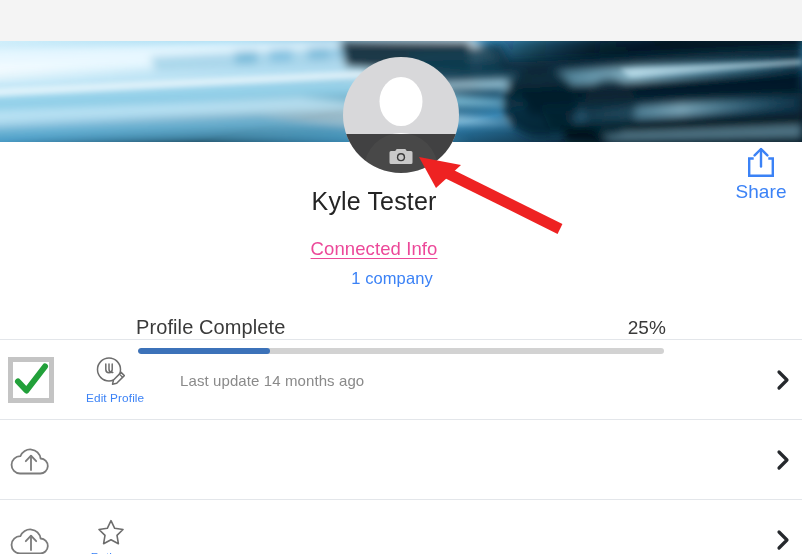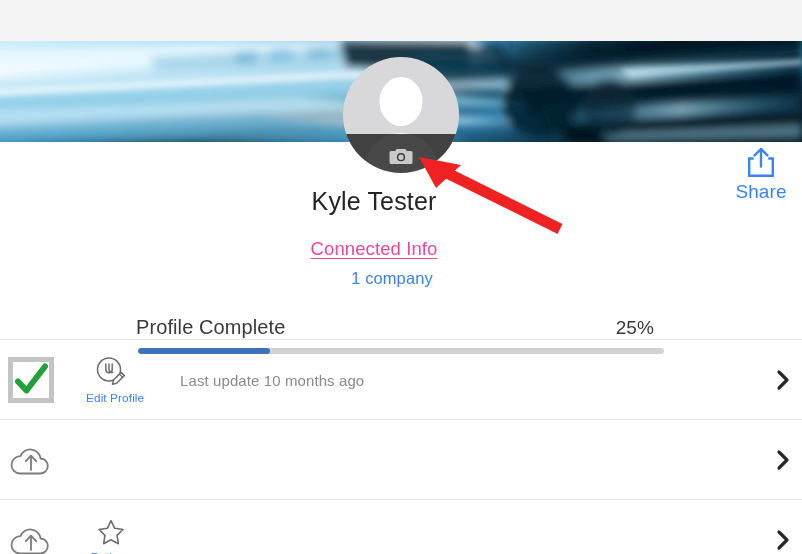--- a/index.html
+++ b/index.html
@@ -126,21 +126,21 @@
     margin: 0 auto;
     height: 26px;
   }
   .progress-title {
     position: absolute; left: 0; top: 0;
     font-size: 20px;
     color: #3a3a3a;
     letter-spacing: .1px;
   }
   .progress-pct {
-    position: absolute; right: 12px; top: 1px;
+    position: absolute; right: 0; top: 1px;
     font-size: 19px;
     color: #3a3a3a;
     letter-spacing: .1px;
   }
   .progress-track {
     width: 526px;
     height: 6px;
     margin: 6px auto 0;
     border-radius: 3px;
     background: #d2d2d2;
@@ -334,21 +334,21 @@
       <div class="row-icon">
         <svg width="34" height="34" viewBox="0 0 34 34" aria-hidden="true">
           <circle cx="15" cy="14" r="11.5" fill="none" stroke="#6d6d6d" stroke-width="1.5"></circle>
           <path d="M15 8.5v5.2a3.2 3.2 0 0 0 3.2 3.2h.6" fill="none" stroke="#6d6d6d" stroke-width="1.5" stroke-linecap="round"></path>
           <path d="M11.8 8.5v5.5a3.2 3.2 0 0 0 6.4 0V8.5" fill="none" stroke="#6d6d6d" stroke-width="1.5" stroke-linecap="round"></path>
           <path d="M19.5 24.5l7.6-7.6 3.2 3.2-7.6 7.6-4.2 1z" fill="#ffffff" stroke="#6d6d6d" stroke-width="1.5" stroke-linejoin="round"></path>
           <line x1="25.4" y1="18.6" x2="28.6" y2="21.8" stroke="#6d6d6d" stroke-width="1.3"></line>
         </svg>
         <span class="row-icon-label">Edit Profile</span>
       </div>
-      <div class="row-text">Last update 10 months ago</div>
+      <div class="row-text">Last update 14 months ago</div>
       <svg class="row-chevron" viewBox="0 0 16 22" aria-hidden="true">
         <path d="M4 3l8 8-8 8" fill="none" stroke="#25282c" stroke-width="3.2" stroke-linecap="round" stroke-linejoin="round"></path>
       </svg>
     </div>
 
     <div class="row">
       <svg class="row-status" viewBox="0 0 46 46" aria-hidden="true">
         <path d="M12 36.5h20a7.5 7.5 0 0 0 .6-15 10.5 10.5 0 0 0-20.2-2.3A7.4 7.4 0 0 0 12 36.5z" fill="none" stroke="#7b7b7b" stroke-width="1.8" stroke-linejoin="round"></path>
         <line x1="23" y1="33" x2="23" y2="19" stroke="#7b7b7b" stroke-width="1.8" stroke-linecap="round"></line>
         <path d="M17.8 24.2L23 18.6l5.2 5.6" fill="none" stroke="#7b7b7b" stroke-width="1.8" stroke-linecap="round" stroke-linejoin="round"></path>

